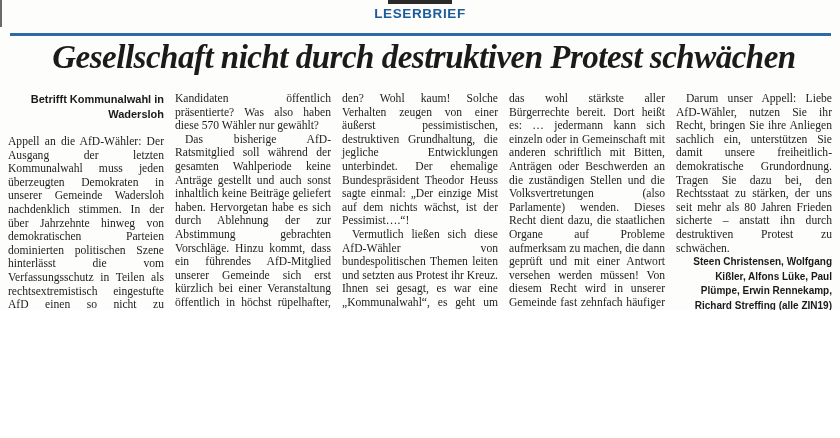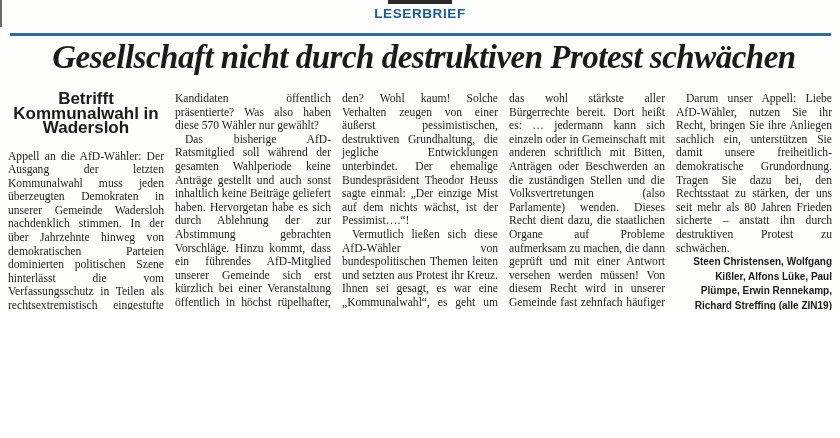--- a/index.html
+++ b/index.html
@@ -50,22 +50,22 @@
     font-size:11.6px; line-height:13.6px;
     text-align:justify;
     color:#1d1d1b;
     hyphens:auto;
     overflow-wrap:break-word;
   }
   .col p { margin:0; }
   .intro {
     font-family:"Liberation Sans", sans-serif;
     font-weight:bold;
-    font-size:17px; line-height:14.5px;
-    text-align:center;
+    font-size:11px; line-height:14.5px;
+    text-align:right;
     margin-bottom:14px !important;
     color:#1a1a18;
   }
   .indent { text-indent:10px; }
   .signature {
     font-family:"Liberation Sans", sans-serif;
     font-weight:bold;
     font-size:10px; line-height:14.5px;
     text-align:right;
     color:#1a1a18;

